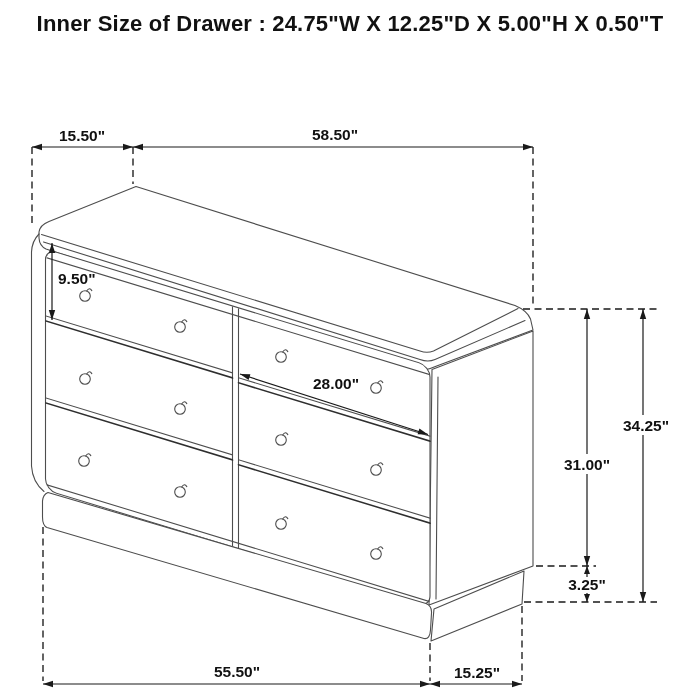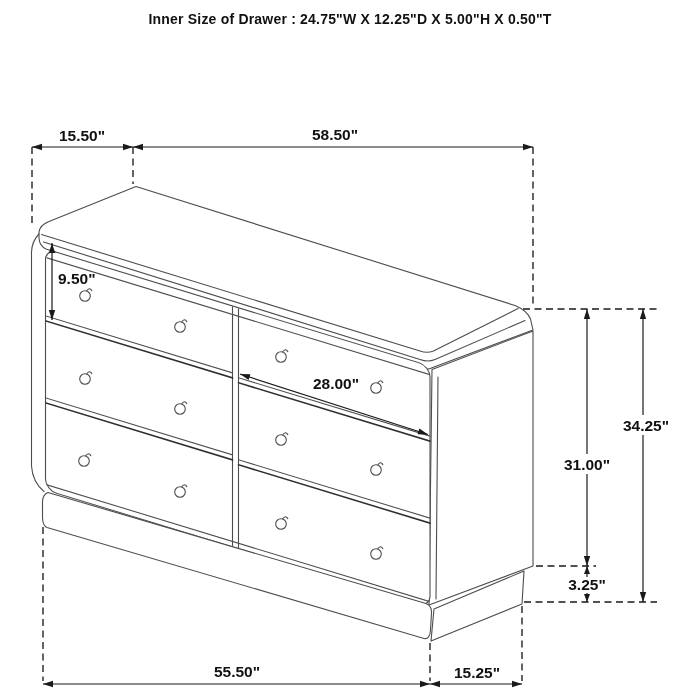--- a/index.html
+++ b/index.html
@@ -1,20 +1,20 @@
 <!DOCTYPE html>
 <html style="--bg: #ffffff; --line: #4d4d4d; --dim: #1a1a1a; --txt: #111111;"><head>
 <meta charset="utf-8">
 <style>
   html,body{margin:0;padding:0;background:#fff;}
   body{width:700px;height:700px;overflow:hidden;}
   .stage{position:relative;width:700px;height:700px;background:var(--bg,#fff);
          font-family:"Liberation Sans",sans-serif;}
   .title{position:absolute;top:11px;left:0;width:700px;text-align:center;
-         font-weight:bold;font-size:14px;color:var(--txt,#111);letter-spacing:.2px;
+         font-weight:bold;font-size:22px;color:var(--txt,#111);letter-spacing:.2px;
          white-space:nowrap;}
   svg{position:absolute;top:0;left:0;}
   .draw{stroke:var(--line,#4d4d4d);stroke-width:1.1;fill:none;stroke-linejoin:round;stroke-linecap:round;}
   .draw-f{stroke:var(--line,#4d4d4d);stroke-width:1.1;fill:#fff;stroke-linejoin:round;}
   .draw-bold{stroke:#2e2e2e;stroke-width:1.6;fill:none;stroke-linecap:round;}
   .dim{stroke:var(--dim,#1a1a1a);stroke-width:1.2;fill:none;}
   .dash{stroke:var(--dim,#1a1a1a);stroke-width:1.35;fill:none;stroke-dasharray:7 4.5;}
   .arr{fill:var(--dim,#1a1a1a);stroke:none;}
   .mask{fill:#fff;stroke:none;}
   .lbl{font-family:"Liberation Sans",sans-serif;font-weight:bold;font-size:15.5px;

